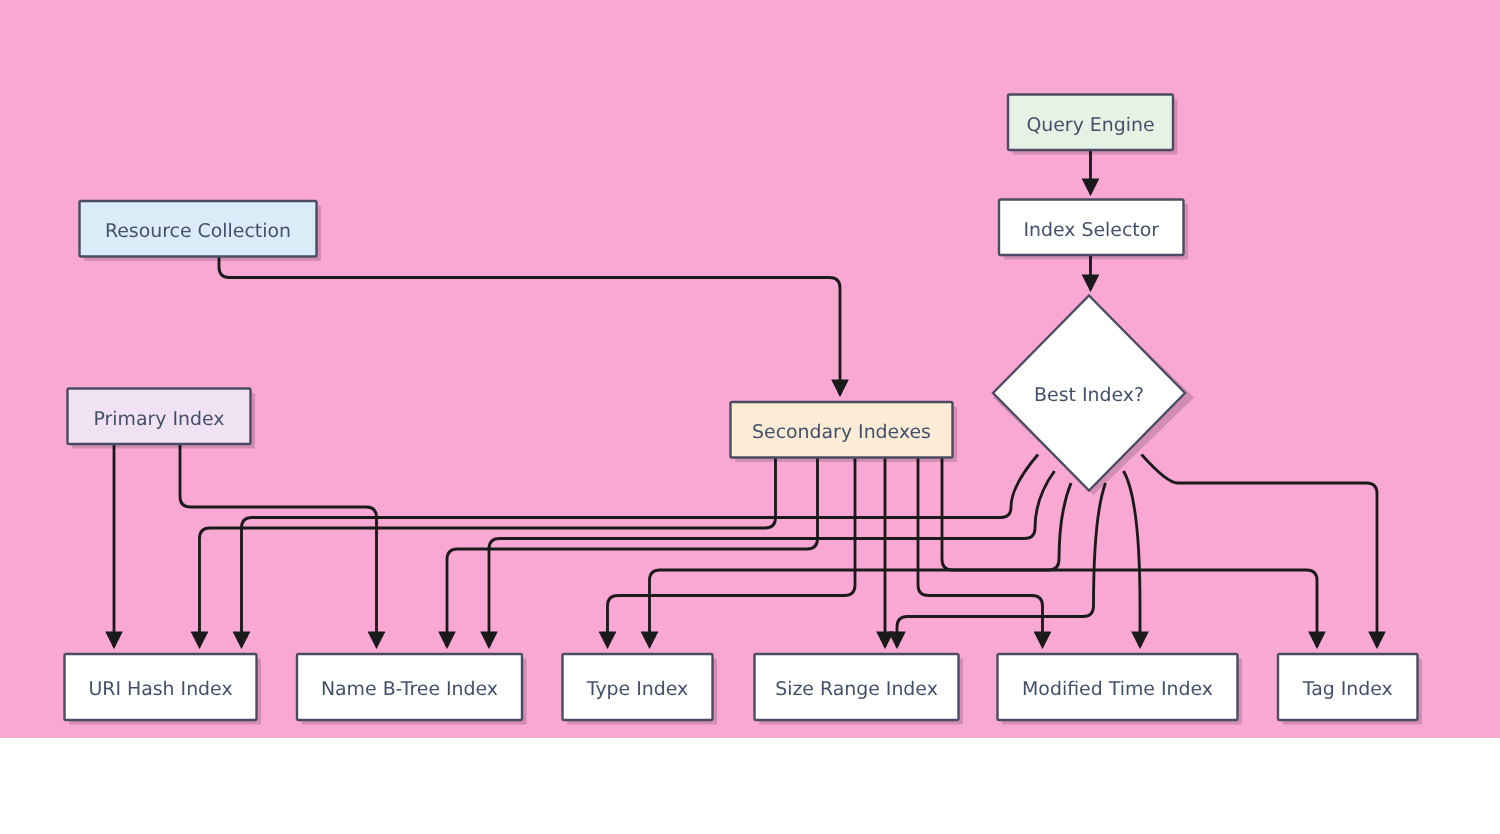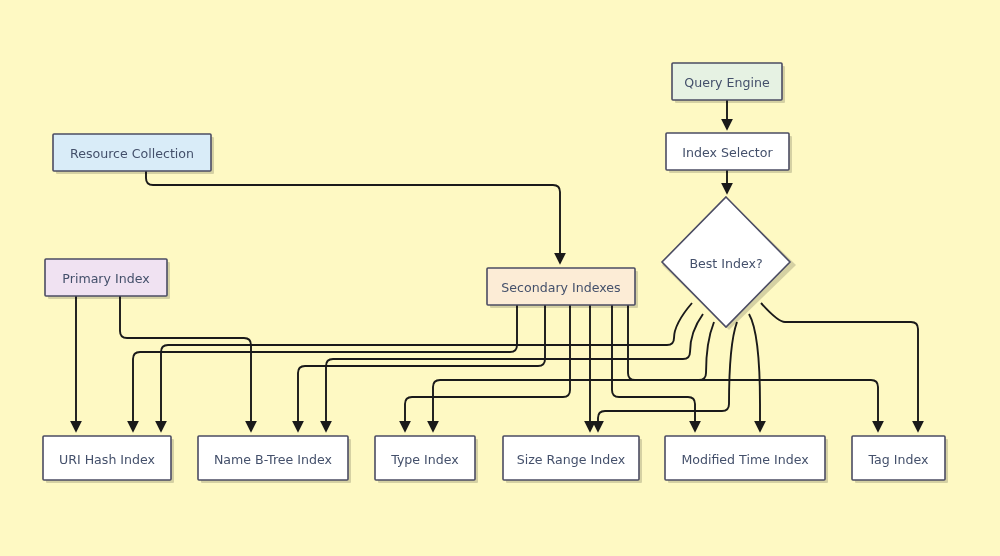--- a/index.html
+++ b/index.html
@@ -10,22 +10,22 @@
   }
   body {
     width: 1000px;
     height: 556px;
     font-family: "DejaVu Sans", "Liberation Sans", sans-serif;
     overflow: hidden;
   }
   #diagram-root {
     position: relative;
     width: 1000px;
-    height: 556px;
-    background: #fef9c3;
+    height: 492px;
+    background: #f9a8d4;
   }
   svg.flow {
     position: absolute;
     top: 0;
     left: 0;
     width: 1000px;
     height: 556px;
   }
   .edge {
     fill: none;

